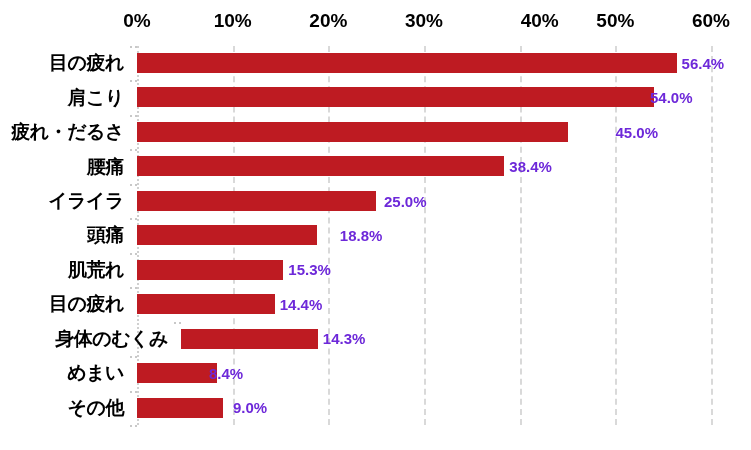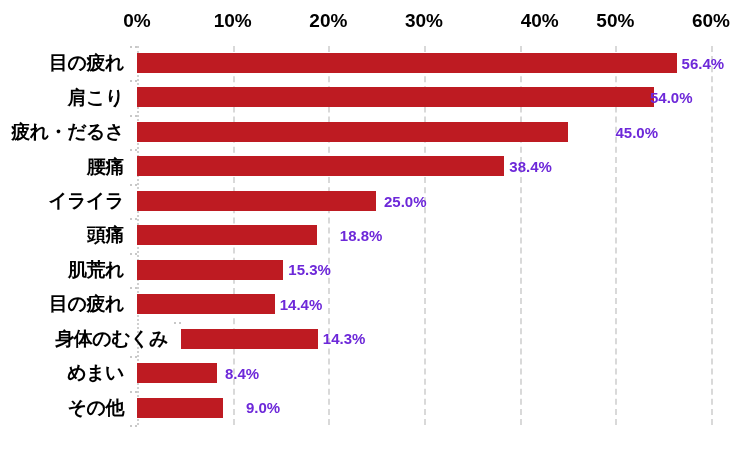--- a/index.html
+++ b/index.html
@@ -200,24 +200,24 @@
       <div class="row" style="top: 321.636px; margin-left: 44px;">
         <div class="cat-label">身体のむくみ</div>
         <div class="tick-mark" style="top: 0px;"></div>
         <div class="bar" style="width: 136.803px; background: rgb(190, 27, 34);"></div>
         <div class="bar-value" style="left: 273.803px;">14.3%</div>
       </div>
       <div class="row" style="top: 356.091px;">
         <div class="cat-label">めまい</div>
         <div class="tick-mark" style="top: 0px;"></div>
         <div class="bar" style="width: 80.36px; background: rgb(190, 27, 34);"></div>
-        <div class="bar-value" style="left: 217px; padding-left: 8px;">8.4%</div>
+        <div class="bar-value" style="left: 201px; padding-left: 8px;">8.4%</div>
       </div>
       <div class="row" style="top: 390.545px;">
         <div class="cat-label">その他</div>
         <div class="tick-mark" style="top: 0px;"></div>
         <div class="bar" style="width: 86.1px; background: rgb(190, 27, 34);"></div>
-        <div class="bar-value" style="left: 241px;">9.0%</div>
+        <div class="bar-value" style="left: 228px;">9.0%</div>
       </div>
     </div>
 
 <div class="tick-mark" style="position: absolute; top: 425px;"></div>
   </div>
 
 </body></html>

